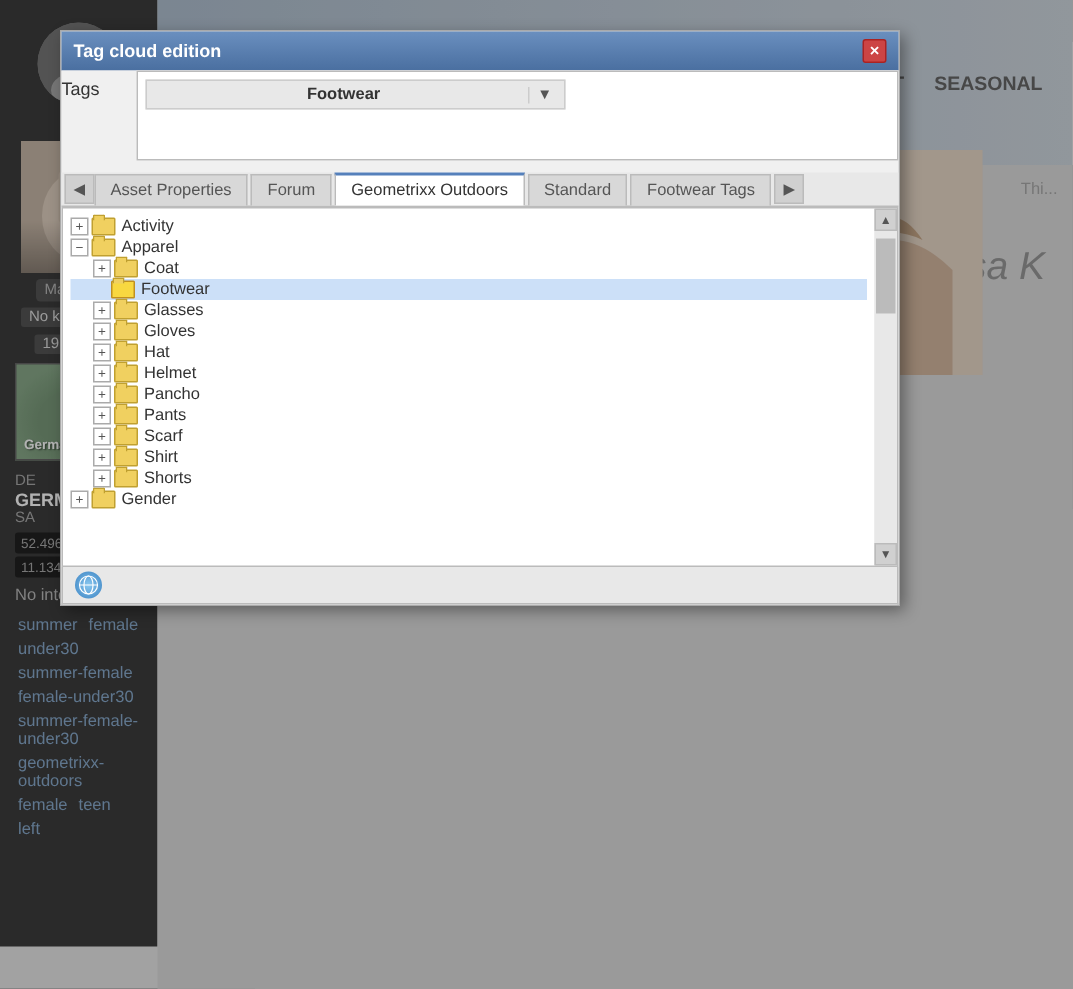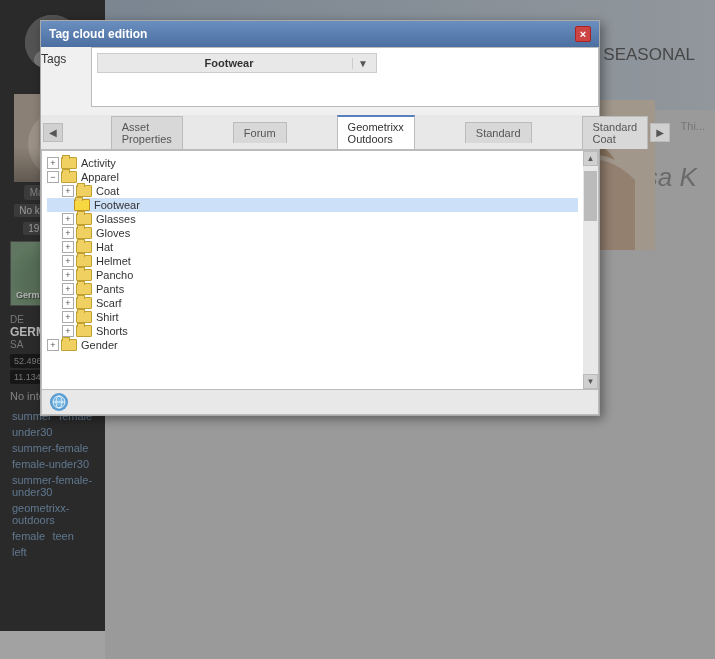--- a/index.html
+++ b/index.html
@@ -172,21 +172,20 @@
 
     .dialog-tab {
       padding: 4px 10px;
       font-size: 11px;
       cursor: pointer;
       color: #555;
       border: 1px solid #bbb;
       border-bottom: none;
       background: #d8d8d8;
       margin-right: 2px;
-      margin-left: 48px;
     }
 
     .dialog-tab.active {
       background: white;
       font-weight: normal;
       color: #333;
       border-top: 2px solid #5580bb;
     }
 
     
@@ -310,22 +309,22 @@
       background: linear-gradient(to right, #b0c0d0, #d0d8e0);
       display: flex;
       align-items: center;
       justify-content: flex-end;
       padding: 10px 20px;
       gap: 20px;
     }
 
     .bg-hero-tab {
       color: #666;
-      font-size: 17px;
-      font-weight: normal;
+      font-size: 13px;
+      font-weight: bold;
     }
 
     .interest-tag {
       display: inline-block;
       color: #88aacc;
       font-size: 11px;
       margin: 2px;
       cursor: pointer;
     }
 
@@ -561,21 +560,21 @@
         </div>
       </div>
     </div>
 
     <div class="dialog-tabs">
       <div class="dialog-tab-nav">◀</div>
       <div class="dialog-tab">Asset Properties</div>
       <div class="dialog-tab">Forum</div>
       <div class="dialog-tab active">Geometrixx Outdoors</div>
       <div class="dialog-tab">Standard</div>
-      <div class="dialog-tab">Standard Coat</div>
+      <div class="dialog-tab">Footwear Tags</div>
       <div class="dialog-tab-nav">▶</div>
     </div>
 
     <div class="tree-panel">
       <div class="tree-container">
 
         <div class="tree-item">
           <div class="tree-item-expand">+</div>
           <div class="folder-icon"></div>
           <span class="tree-label">Activity</span>

